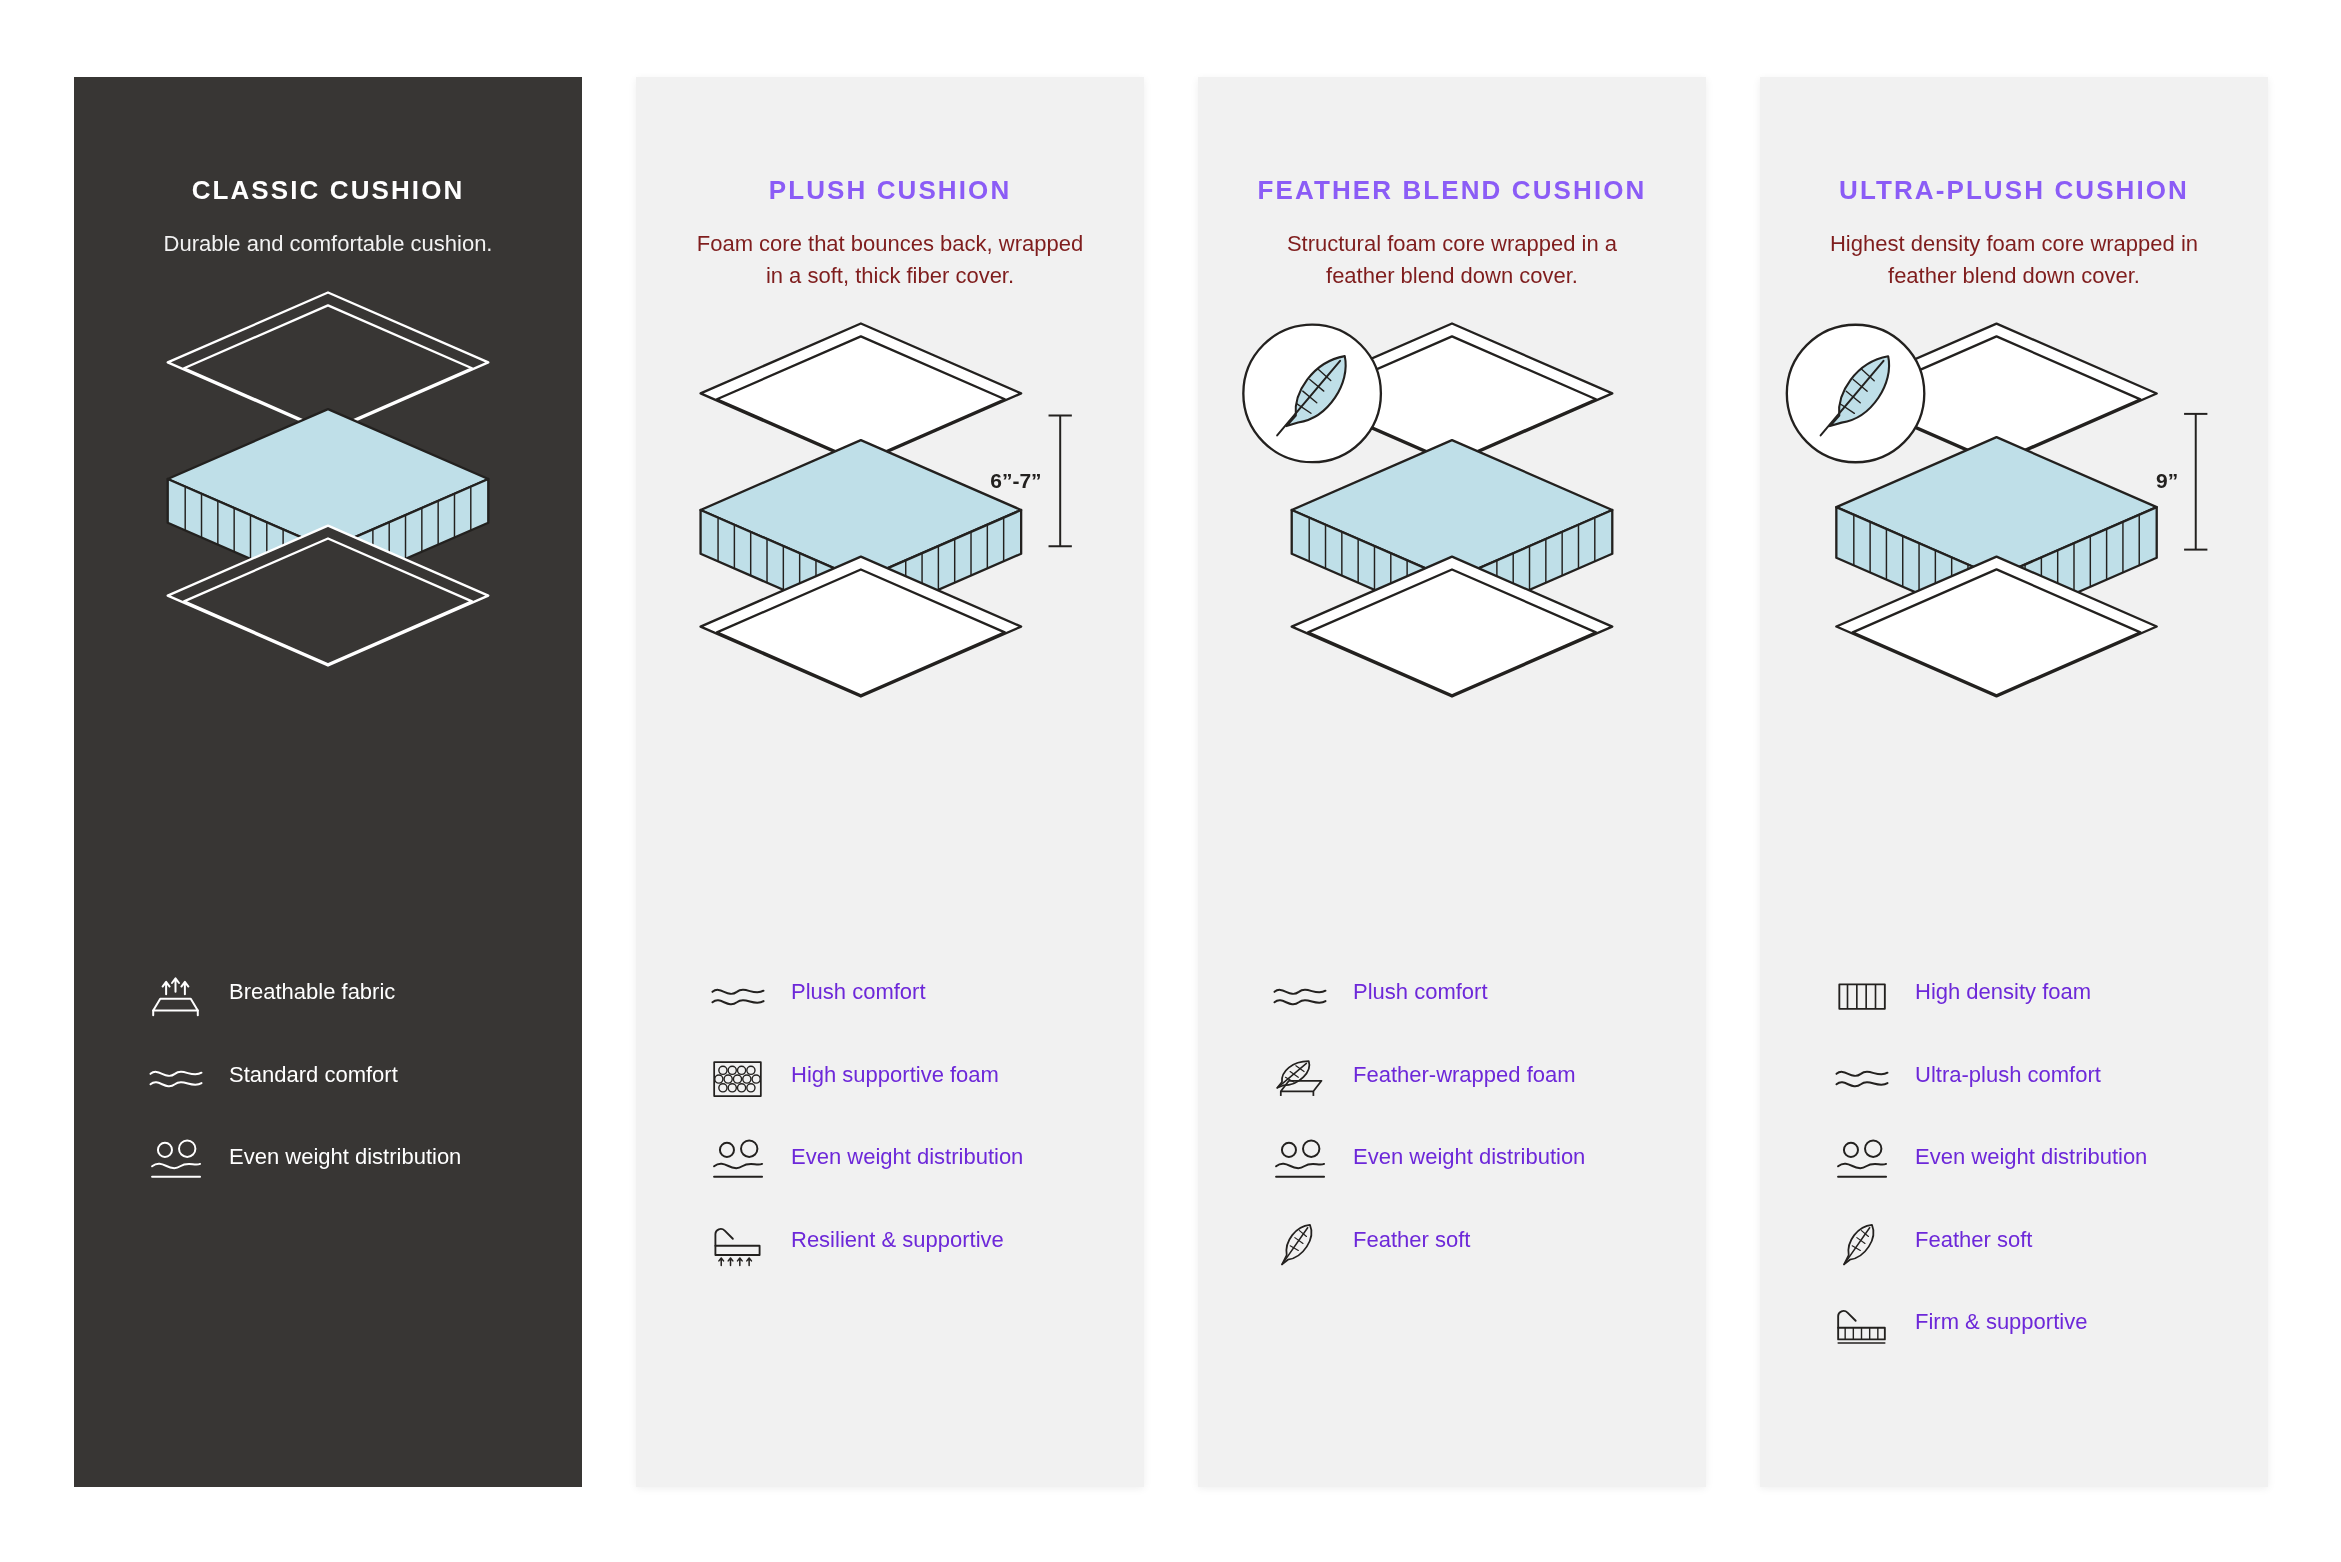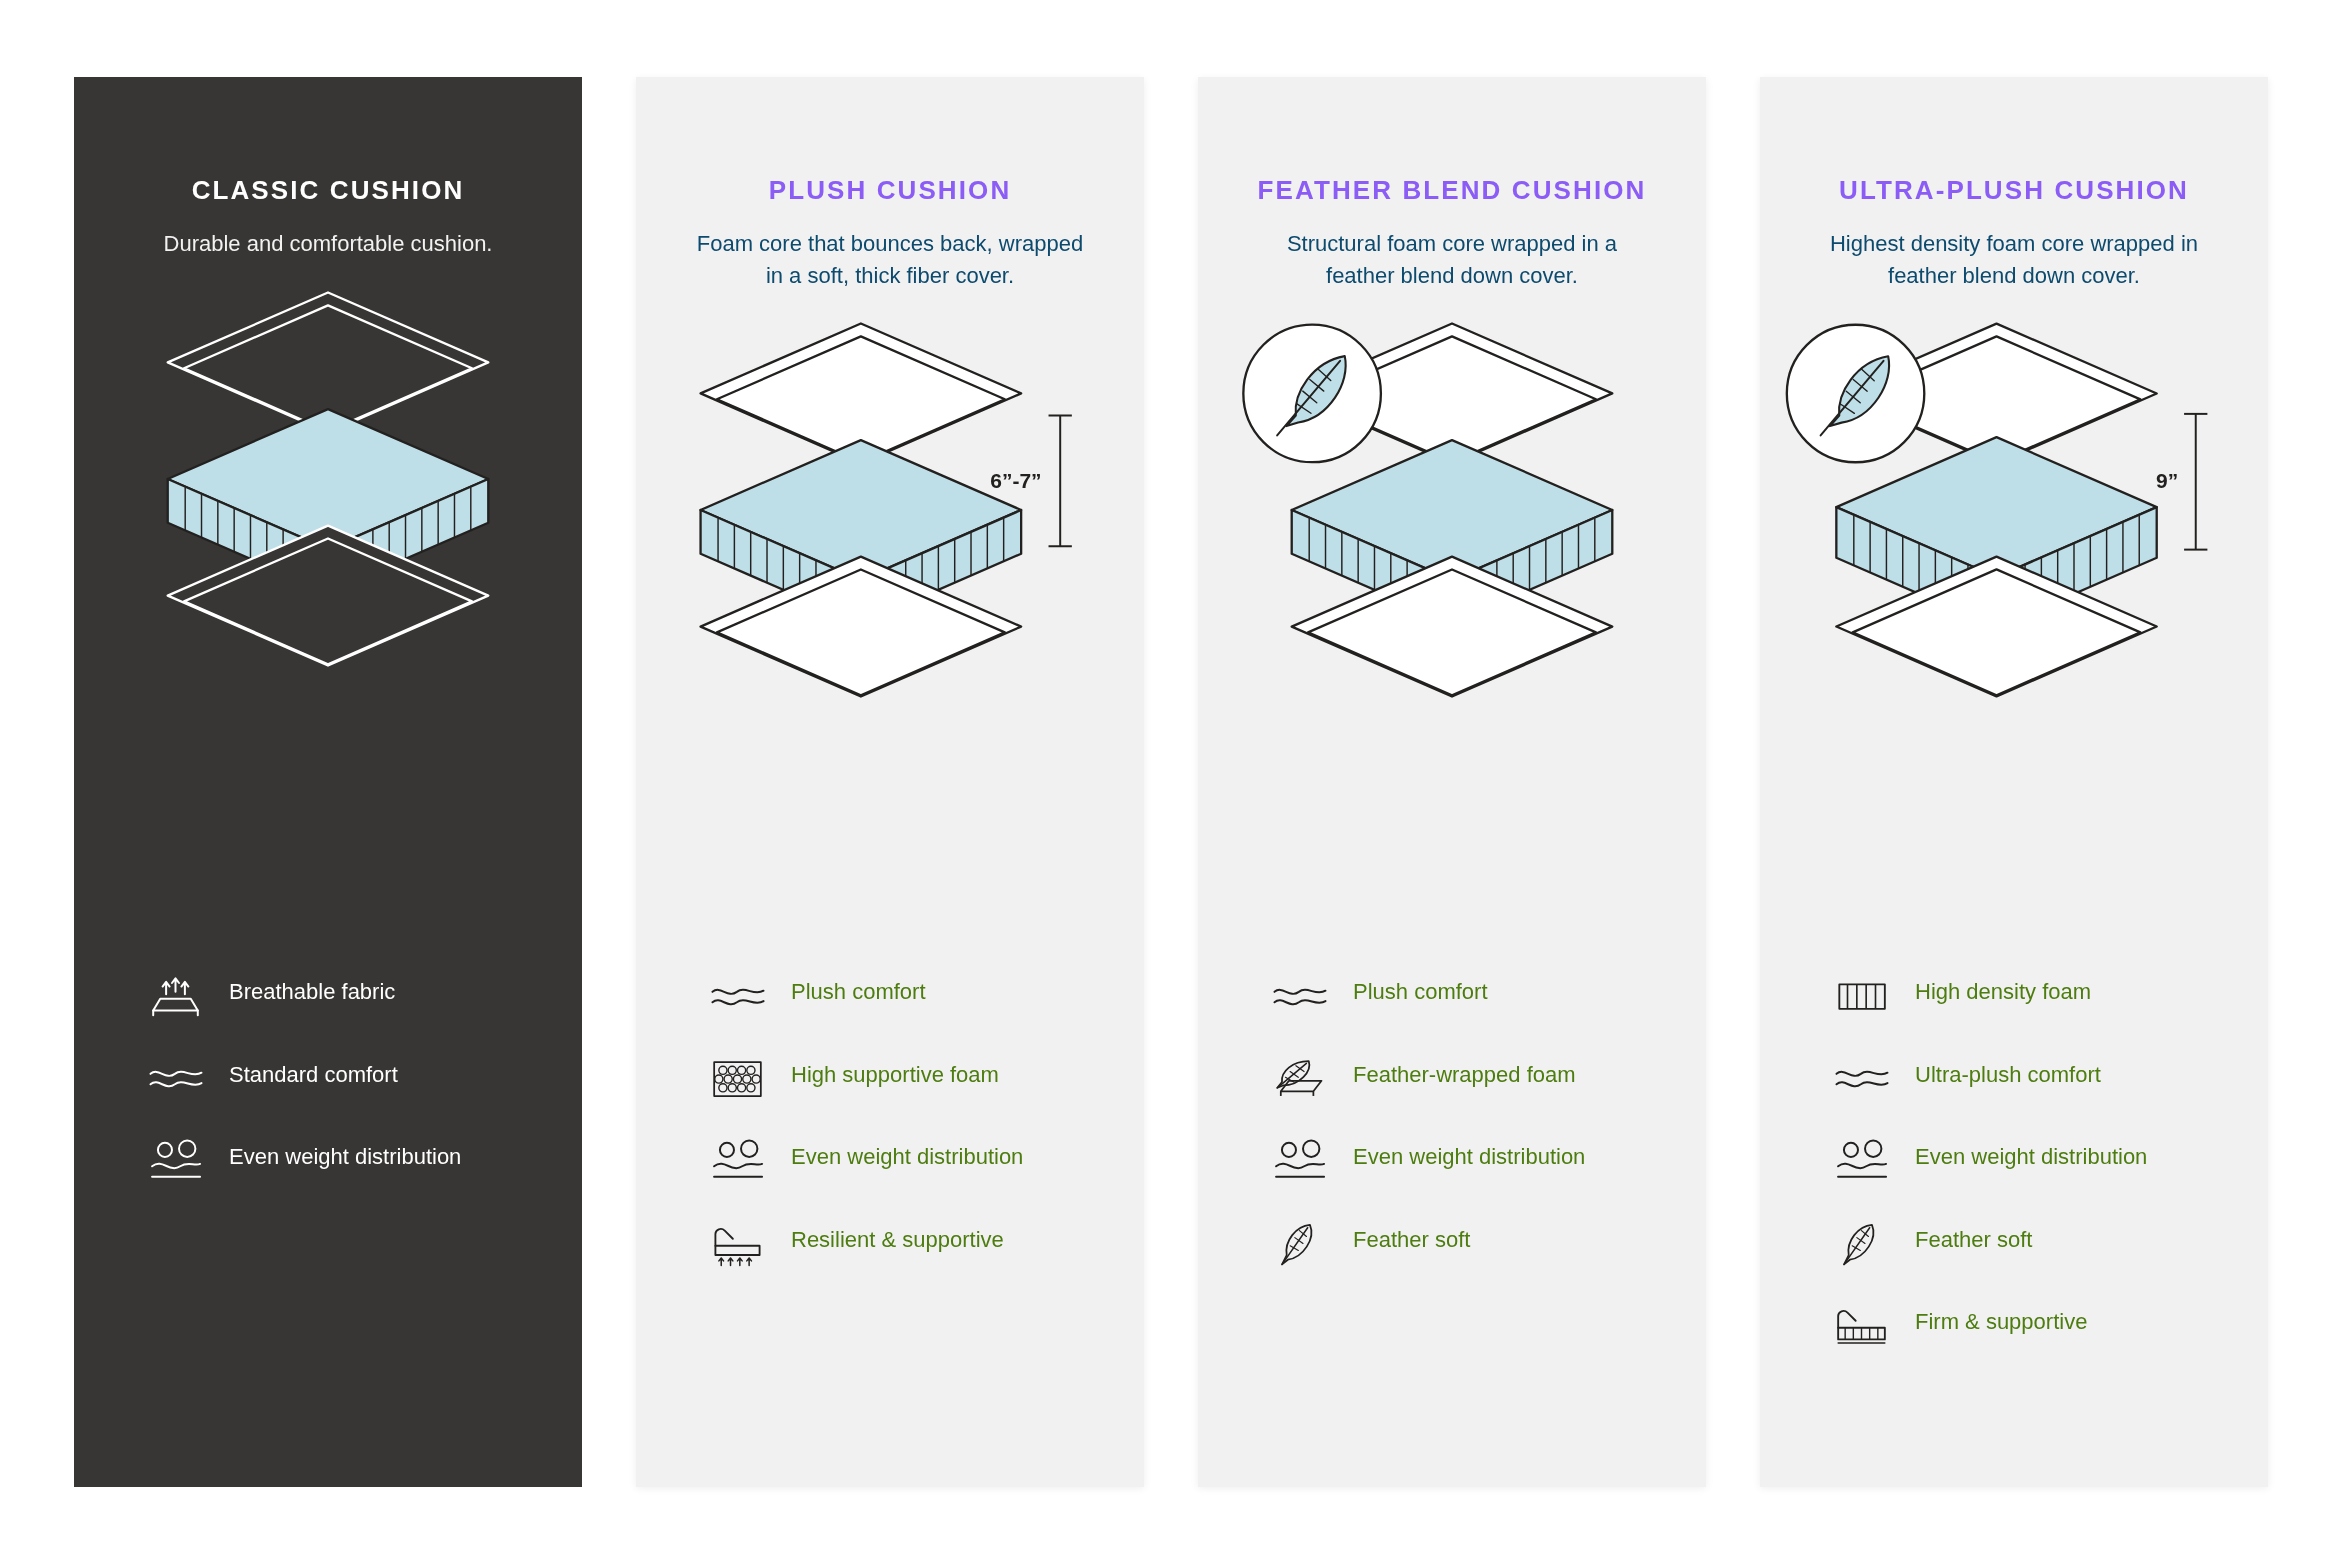--- a/index.html
+++ b/index.html
@@ -61,21 +61,21 @@
     text-transform: uppercase;
   }
   .card.dark .card-title { color: #ffffff; }
 
   .card-desc {
     margin: 0;
     padding: 21px 54px 0 54px;
     text-align: center;
     font-size: 22px;
     line-height: 1.42;
-    color: #0c4a6e;
+    color: #7f1d1d;
     font-weight: normal;
   }
   .card.dark .card-desc { color: #f2f2f2; }
 
   
   .cushion-wrap {
     position: relative;
     height: 443px;
     margin-top: 15px;
     font-weight: bold;
@@ -108,21 +108,21 @@
     flex: 0 0 65px;
     width: 65px;
     height: 56px;
     display: flex;
     align-items: center;
     justify-content: center;
   }
   .feature .flabel {
     font-size: 22px;
     line-height: 1.45;
-    color: #4d7c0f;
+    color: #6d28d9;
     padding-top: 8.2px;
     max-width: 274px;
   }
   .card.dark .feature .flabel { color: #ffffff; }
 
   .dim-label {
     font-size: 36px;
     fill: #23211f;
   }
 </style>

